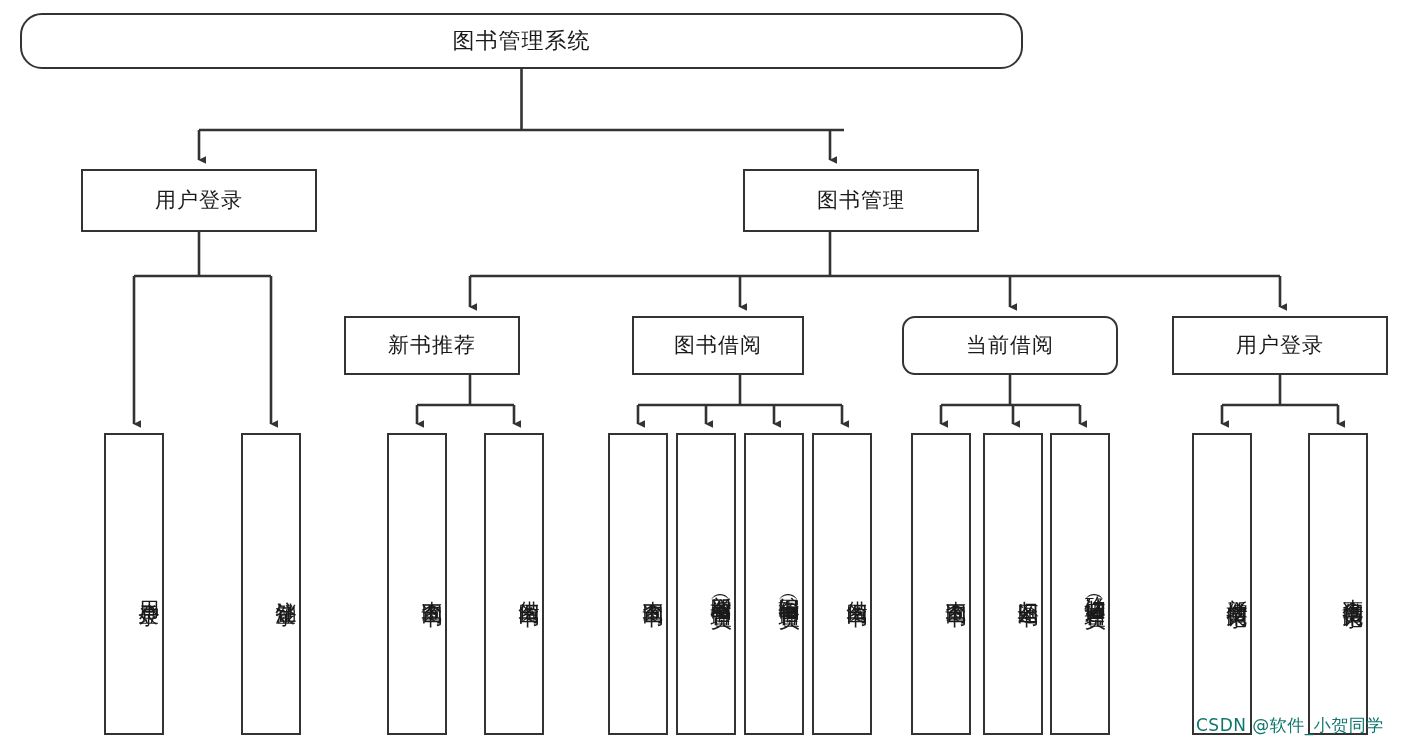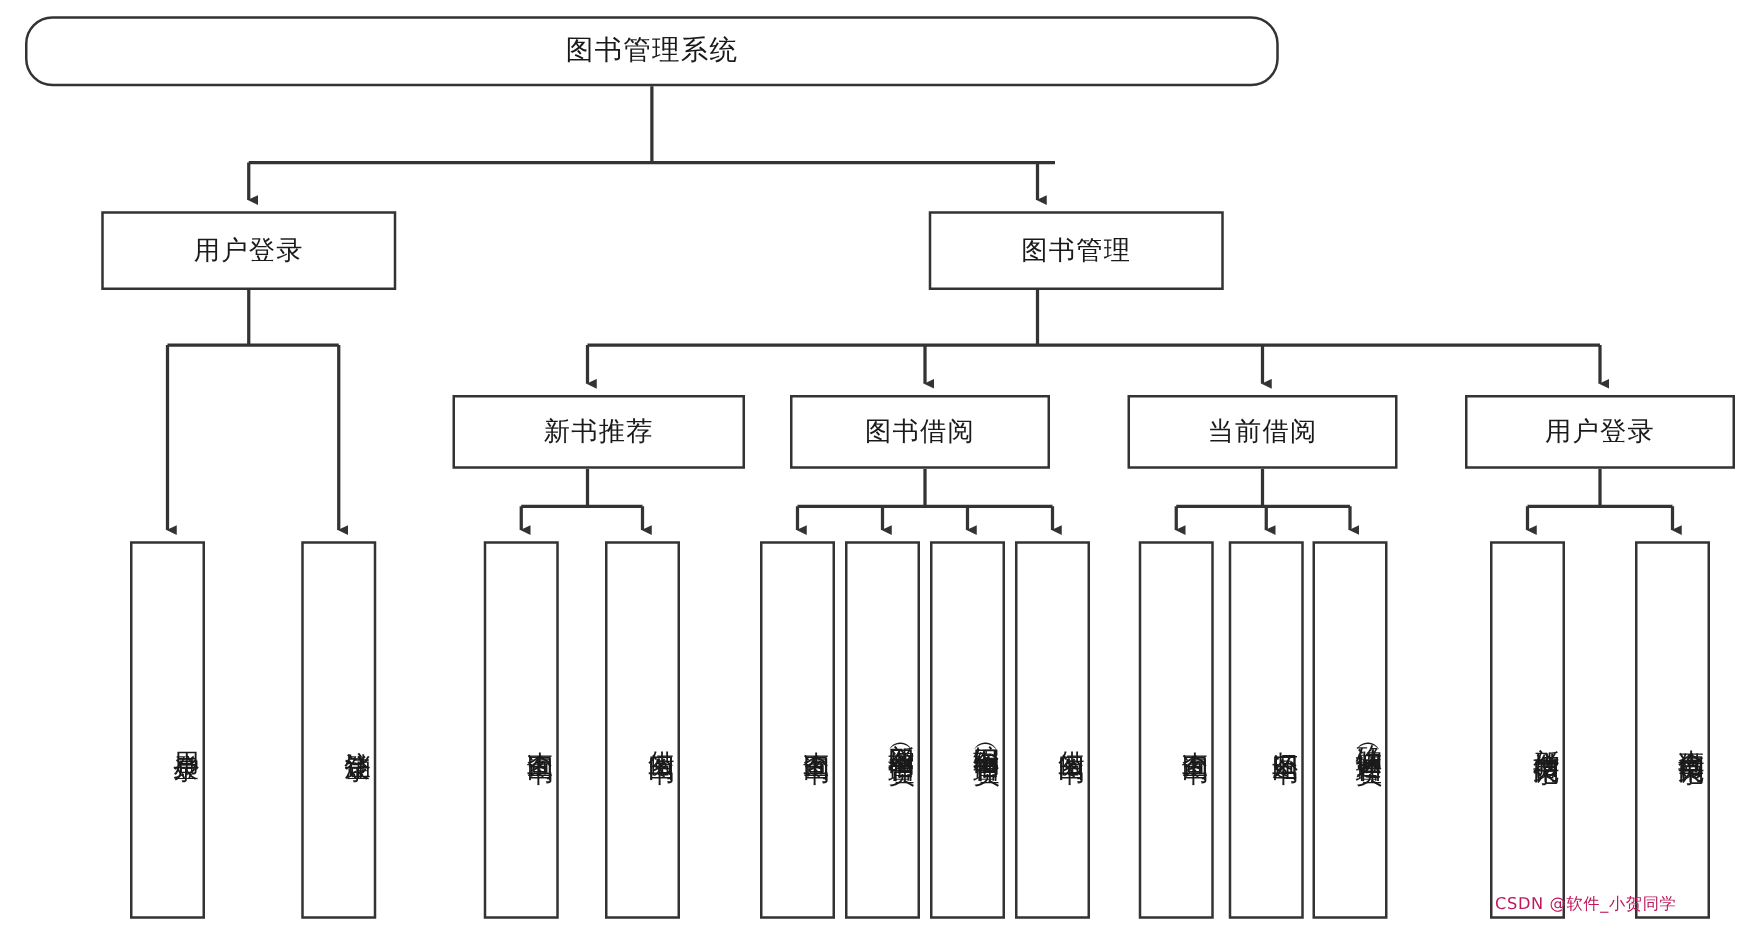--- a/index.html
+++ b/index.html
@@ -49,22 +49,22 @@
     text-orientation: upright;
     padding-top: 8px;
     align-items: flex-start;
     justify-content: center;
   }
   .node-root {
     font-size: 22px;
   }
   .watermark {
     position: absolute;
-    font-size: 13px;
-    color: #be185d;
+    font-size: 17px;
+    color: #0f766e;
     white-space: nowrap;
     z-index: 5;
     letter-spacing: 0.5px;
   }
 </style>
 </head>
 <body>
 
 <div id="canvas">
 
@@ -116,23 +116,23 @@
       <path d="M1222,405 L1222,424" marker-end="url(#arrow)"></path>
       <path d="M1338,405 L1338,424" marker-end="url(#arrow)"></path>
     </g>
   </svg>
 
   <div class="node node-h node-root" style="left:20px; top:13px; width:1003px; height:56px;border-radius:22px;">图书管理系统</div>
 
   <div class="node node-h" style="left:81px; top:169px; width:236px; height:63px;">用户登录</div>
   <div class="node node-h" style="left:712px; top:169px; width:236px; height:63px;margin-left:31px;">图书管理</div>
 
-  <div class="node node-h" style="left:362px; top:316px; width:234px; height:59px;">新书推荐</div>
-  <div class="node node-h" style="left:632px; top:316px; width:208px; height:59px;text-align:center;">图书借阅</div>
-  <div class="node node-h" style="left:902px; top:316px; width:216px; height:59px;">当前借阅</div>
+  <div class="node node-h" style="left:344px; top:316px; width:176px; height:59px;">新书推荐</div>
+  <div class="node node-h" style="left:632px; top:316px; width:172px; height:59px;text-align:center;">图书借阅</div>
+  <div class="node node-h" style="left:902px; top:316px; width:216px; height:59px;border-radius:13px;">当前借阅</div>
   <div class="node node-h" style="left:1172px; top:316px; width:216px; height:59px;">用户登录</div>
 
   <div class="node node-v" style="left:104px; top:433px; width:60px; height:302px;">用户登录</div>
   <div class="node node-v" style="left:241px; top:433px; width:60px; height:302px;">注销登录</div>
   <div class="node node-v" style="left:387px; top:433px; width:60px; height:302px;">查询图书</div>
   <div class="node node-v" style="left:484px; top:433px; width:60px; height:302px;">借阅图书</div>
   <div class="node node-v" style="left:608px; top:433px; width:60px; height:302px;">查询图书</div>
   <div class="node node-v" style="left:676px; top:433px; width:60px; height:302px;">新增图书（管理员）</div>
   <div class="node node-v" style="left:744px; top:433px; width:60px; height:302px;">编辑图书（管理员）</div>
   <div class="node node-v" style="left:812px; top:433px; width:60px; height:302px;">借阅图书</div>

